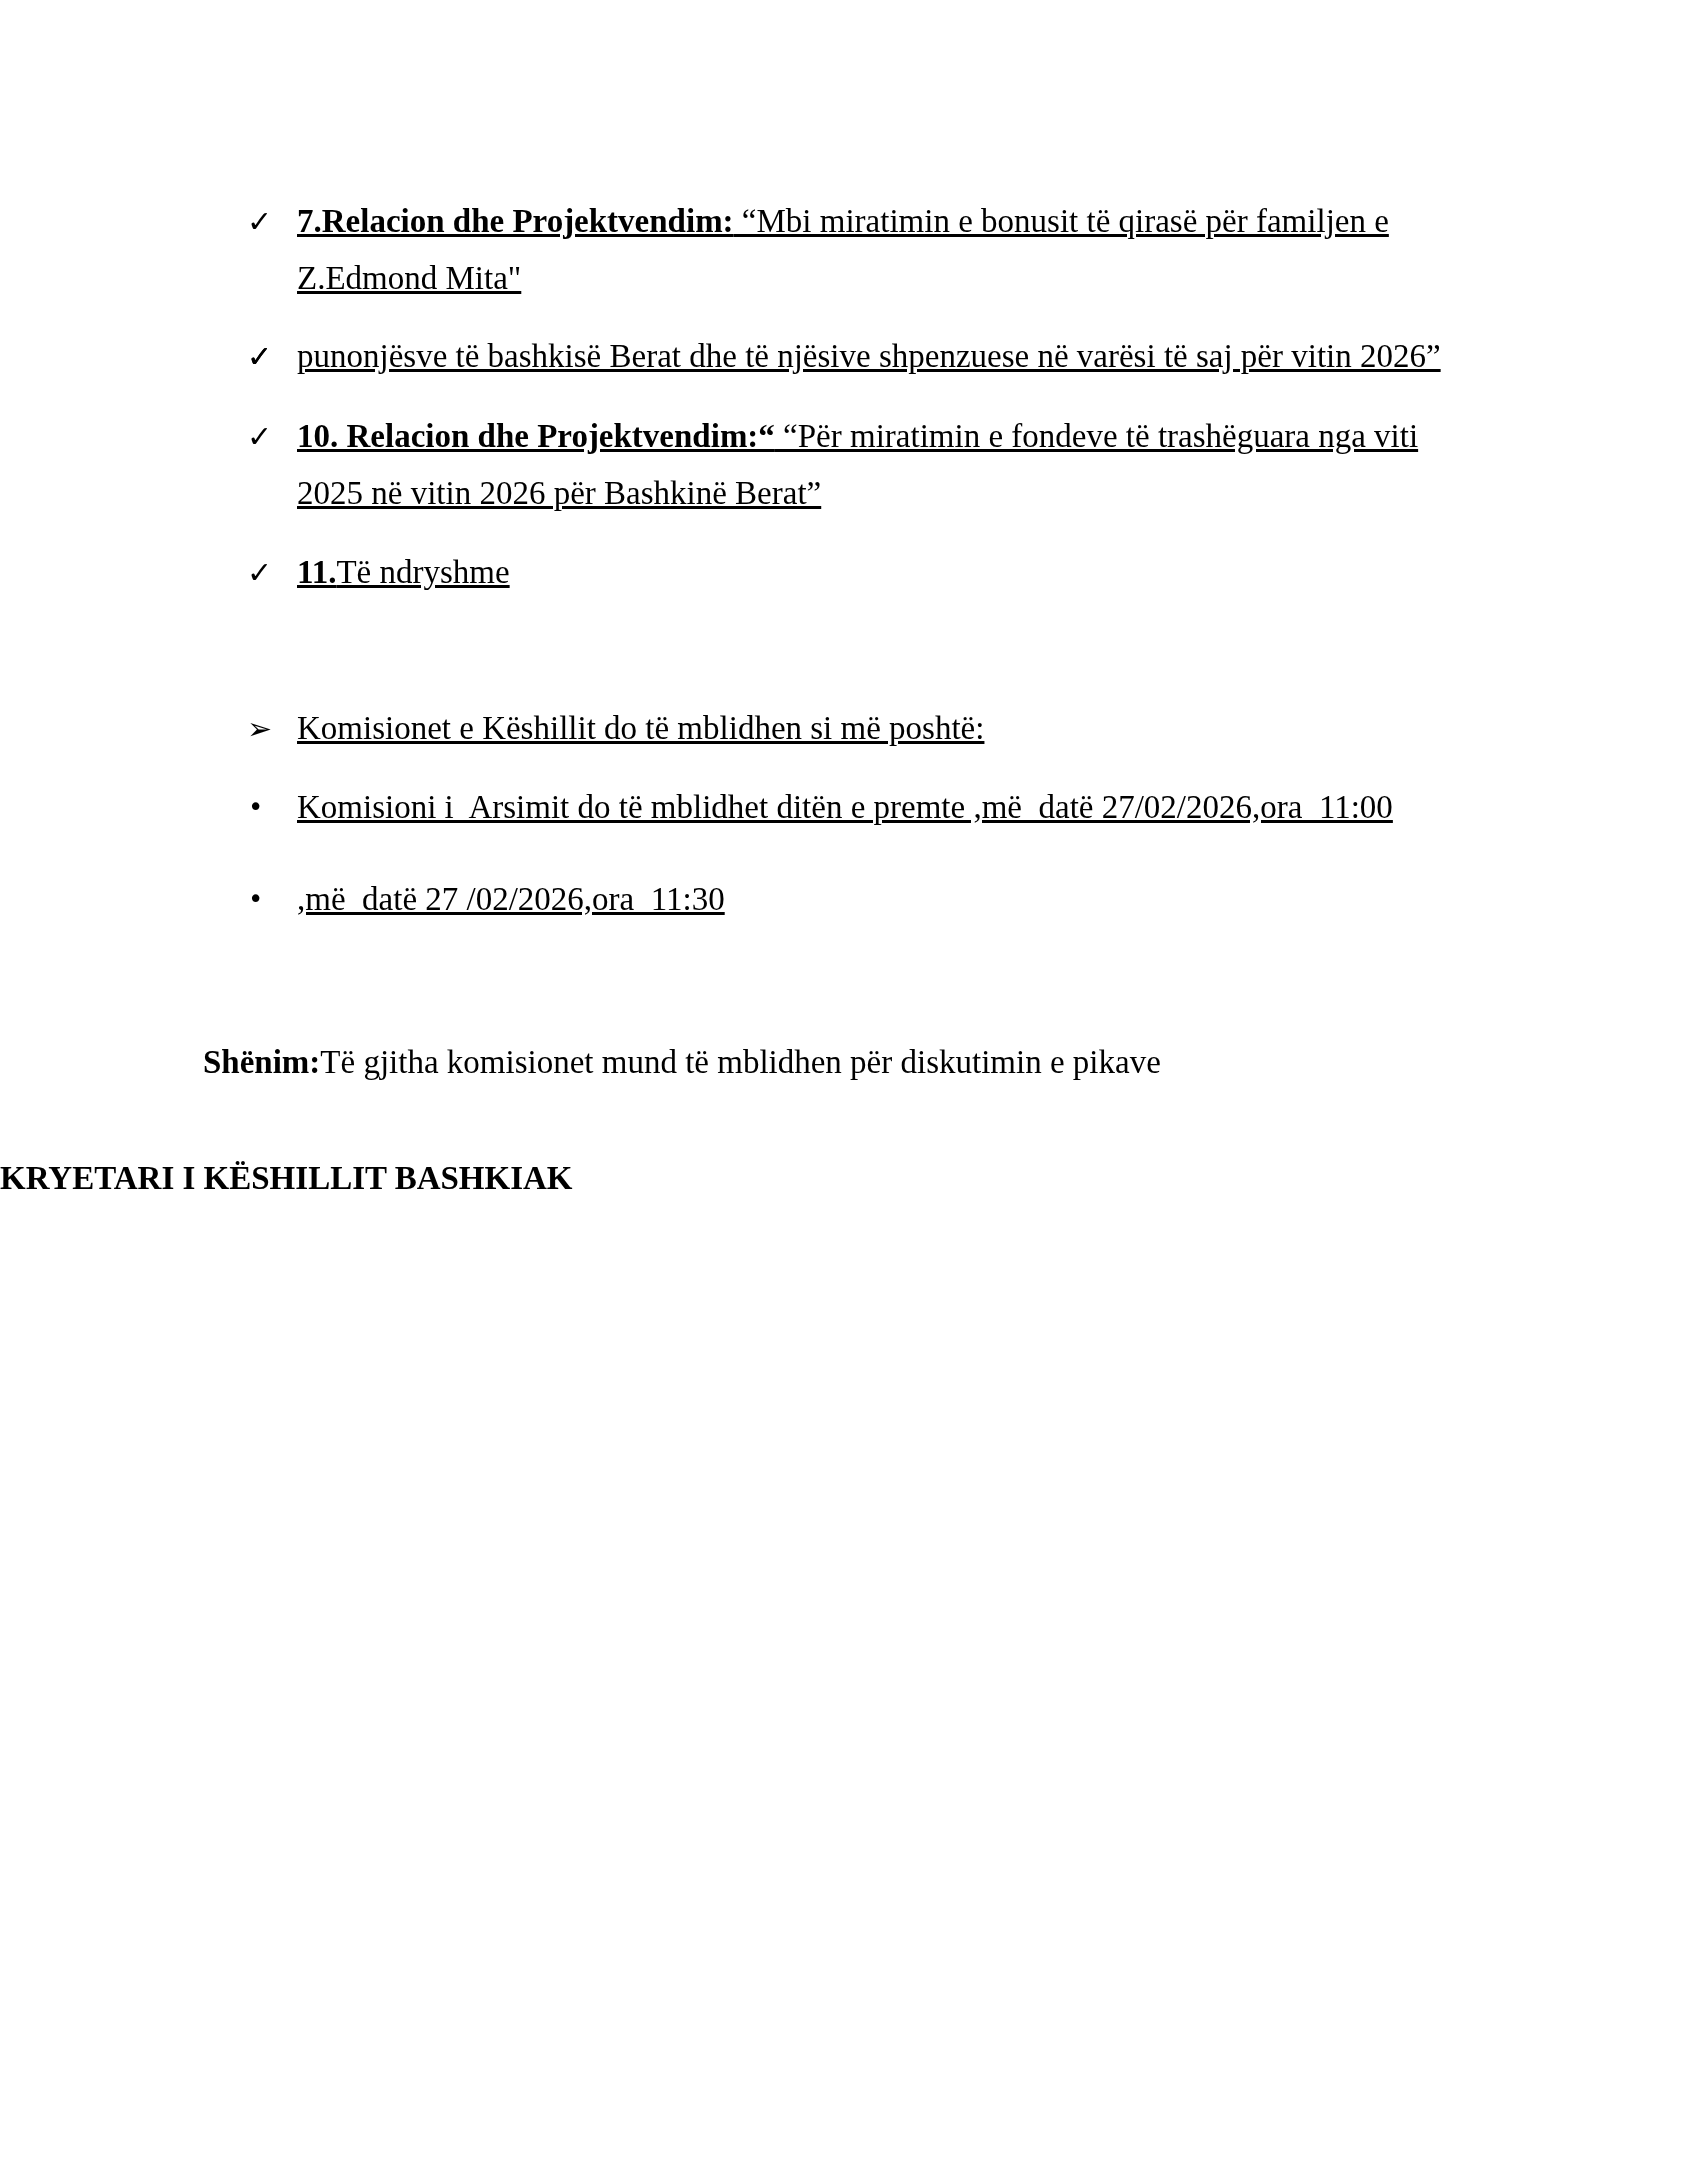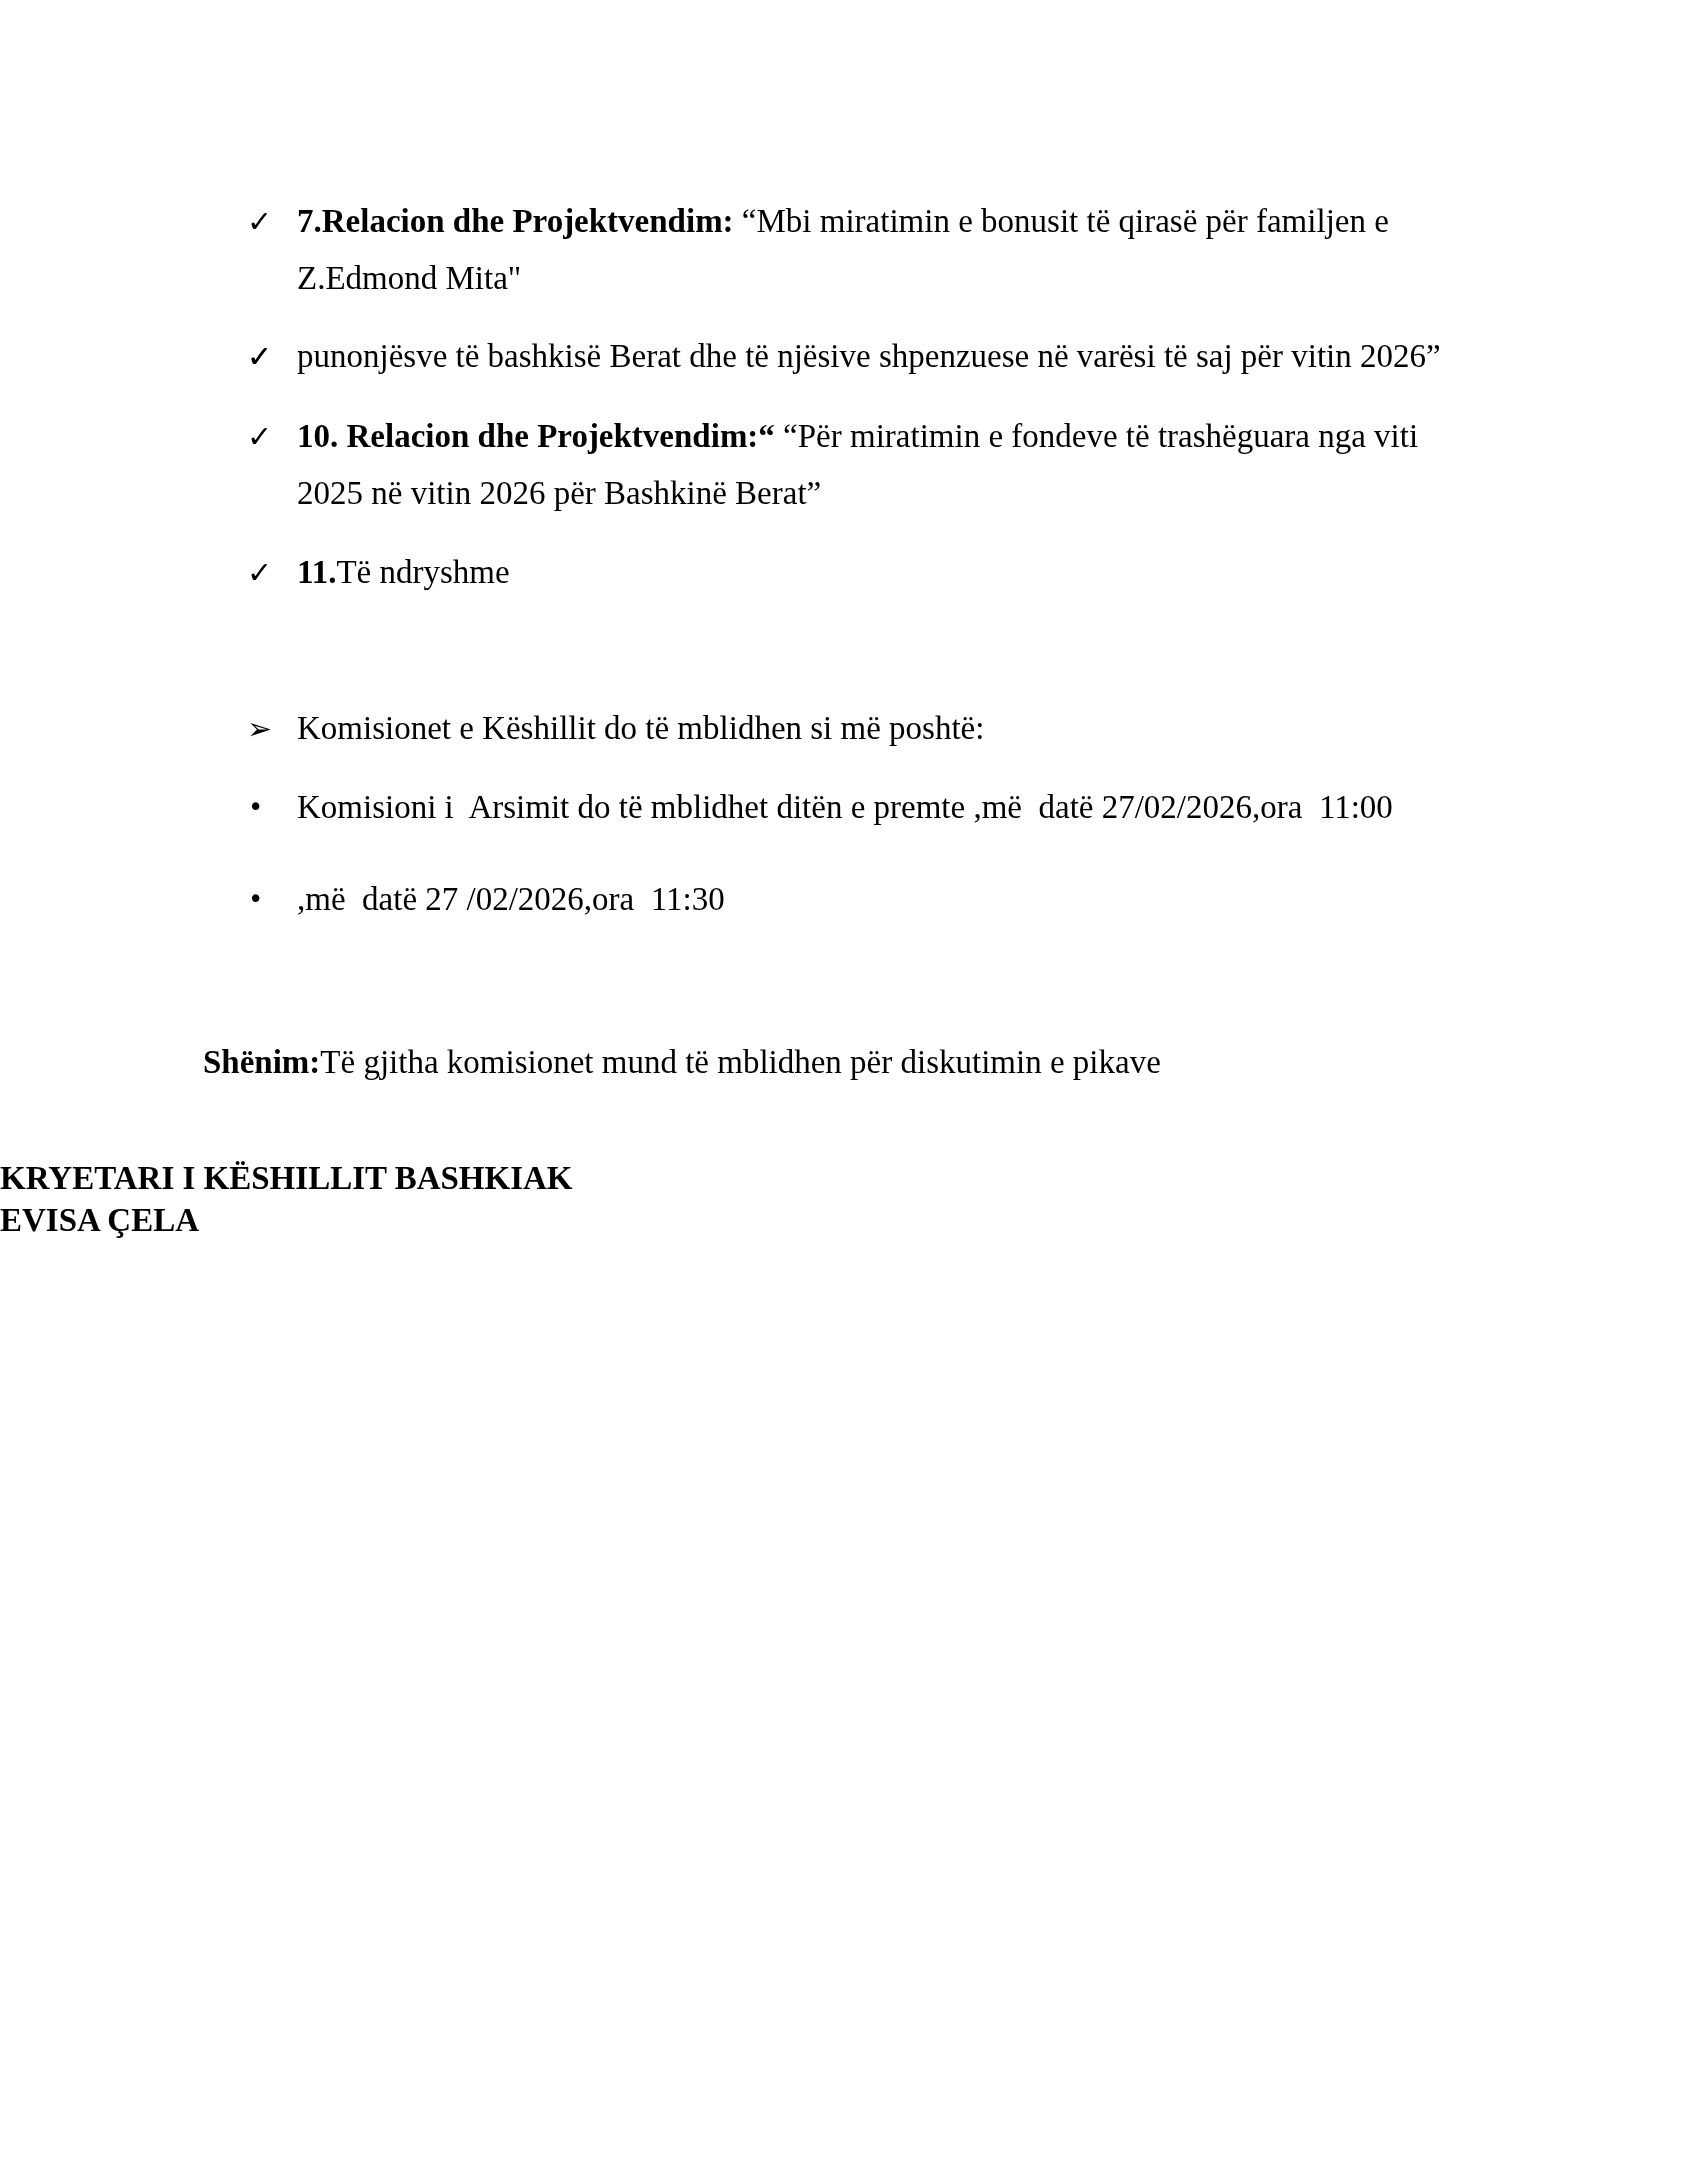--- a/index.html
+++ b/index.html
@@ -22,21 +22,21 @@
     text-align: left;
   }
   .marker {
     position: absolute;
     left: -50px;
     top: 0;
     font-family: "DejaVu Sans", sans-serif;
     font-size: 30px;
   }
   .bullet-item .marker { font-size: 26px; left: -49px; }
-  .line { white-space: pre-wrap; }
+  .line { white-space: pre-wrap; text-decoration: underline; }
   b { font-weight: bold; }
   .single { line-height: 40px; }
   .note {
     margin-left: 203px;
     margin-right: 198px;
     line-height: 44px;
     white-space: pre-wrap;
   }
   .signature {
     text-align: left;
@@ -87,17 +87,16 @@
 
   <div class="bullet-item single" style="margin-top:43px">
     <span class="marker">•</span>
     <div class="line">,më  datë 27 /02/2026,ora  11:30</div>
   </div>
 
   <div class="note" style="margin-top:121px"><b>Shënim:</b><span>Të gjitha komisionet mund të mblidhen për diskutimin e pikave</span></div>
 
   <div class="signature" style="margin-top:73px">
     <div>KRYETARI I KËSHILLIT BASHKIAK</div>
-    <div>EVISA ÇELA</div>
   </div>
 
 </div>
 
 
 </body></html>

